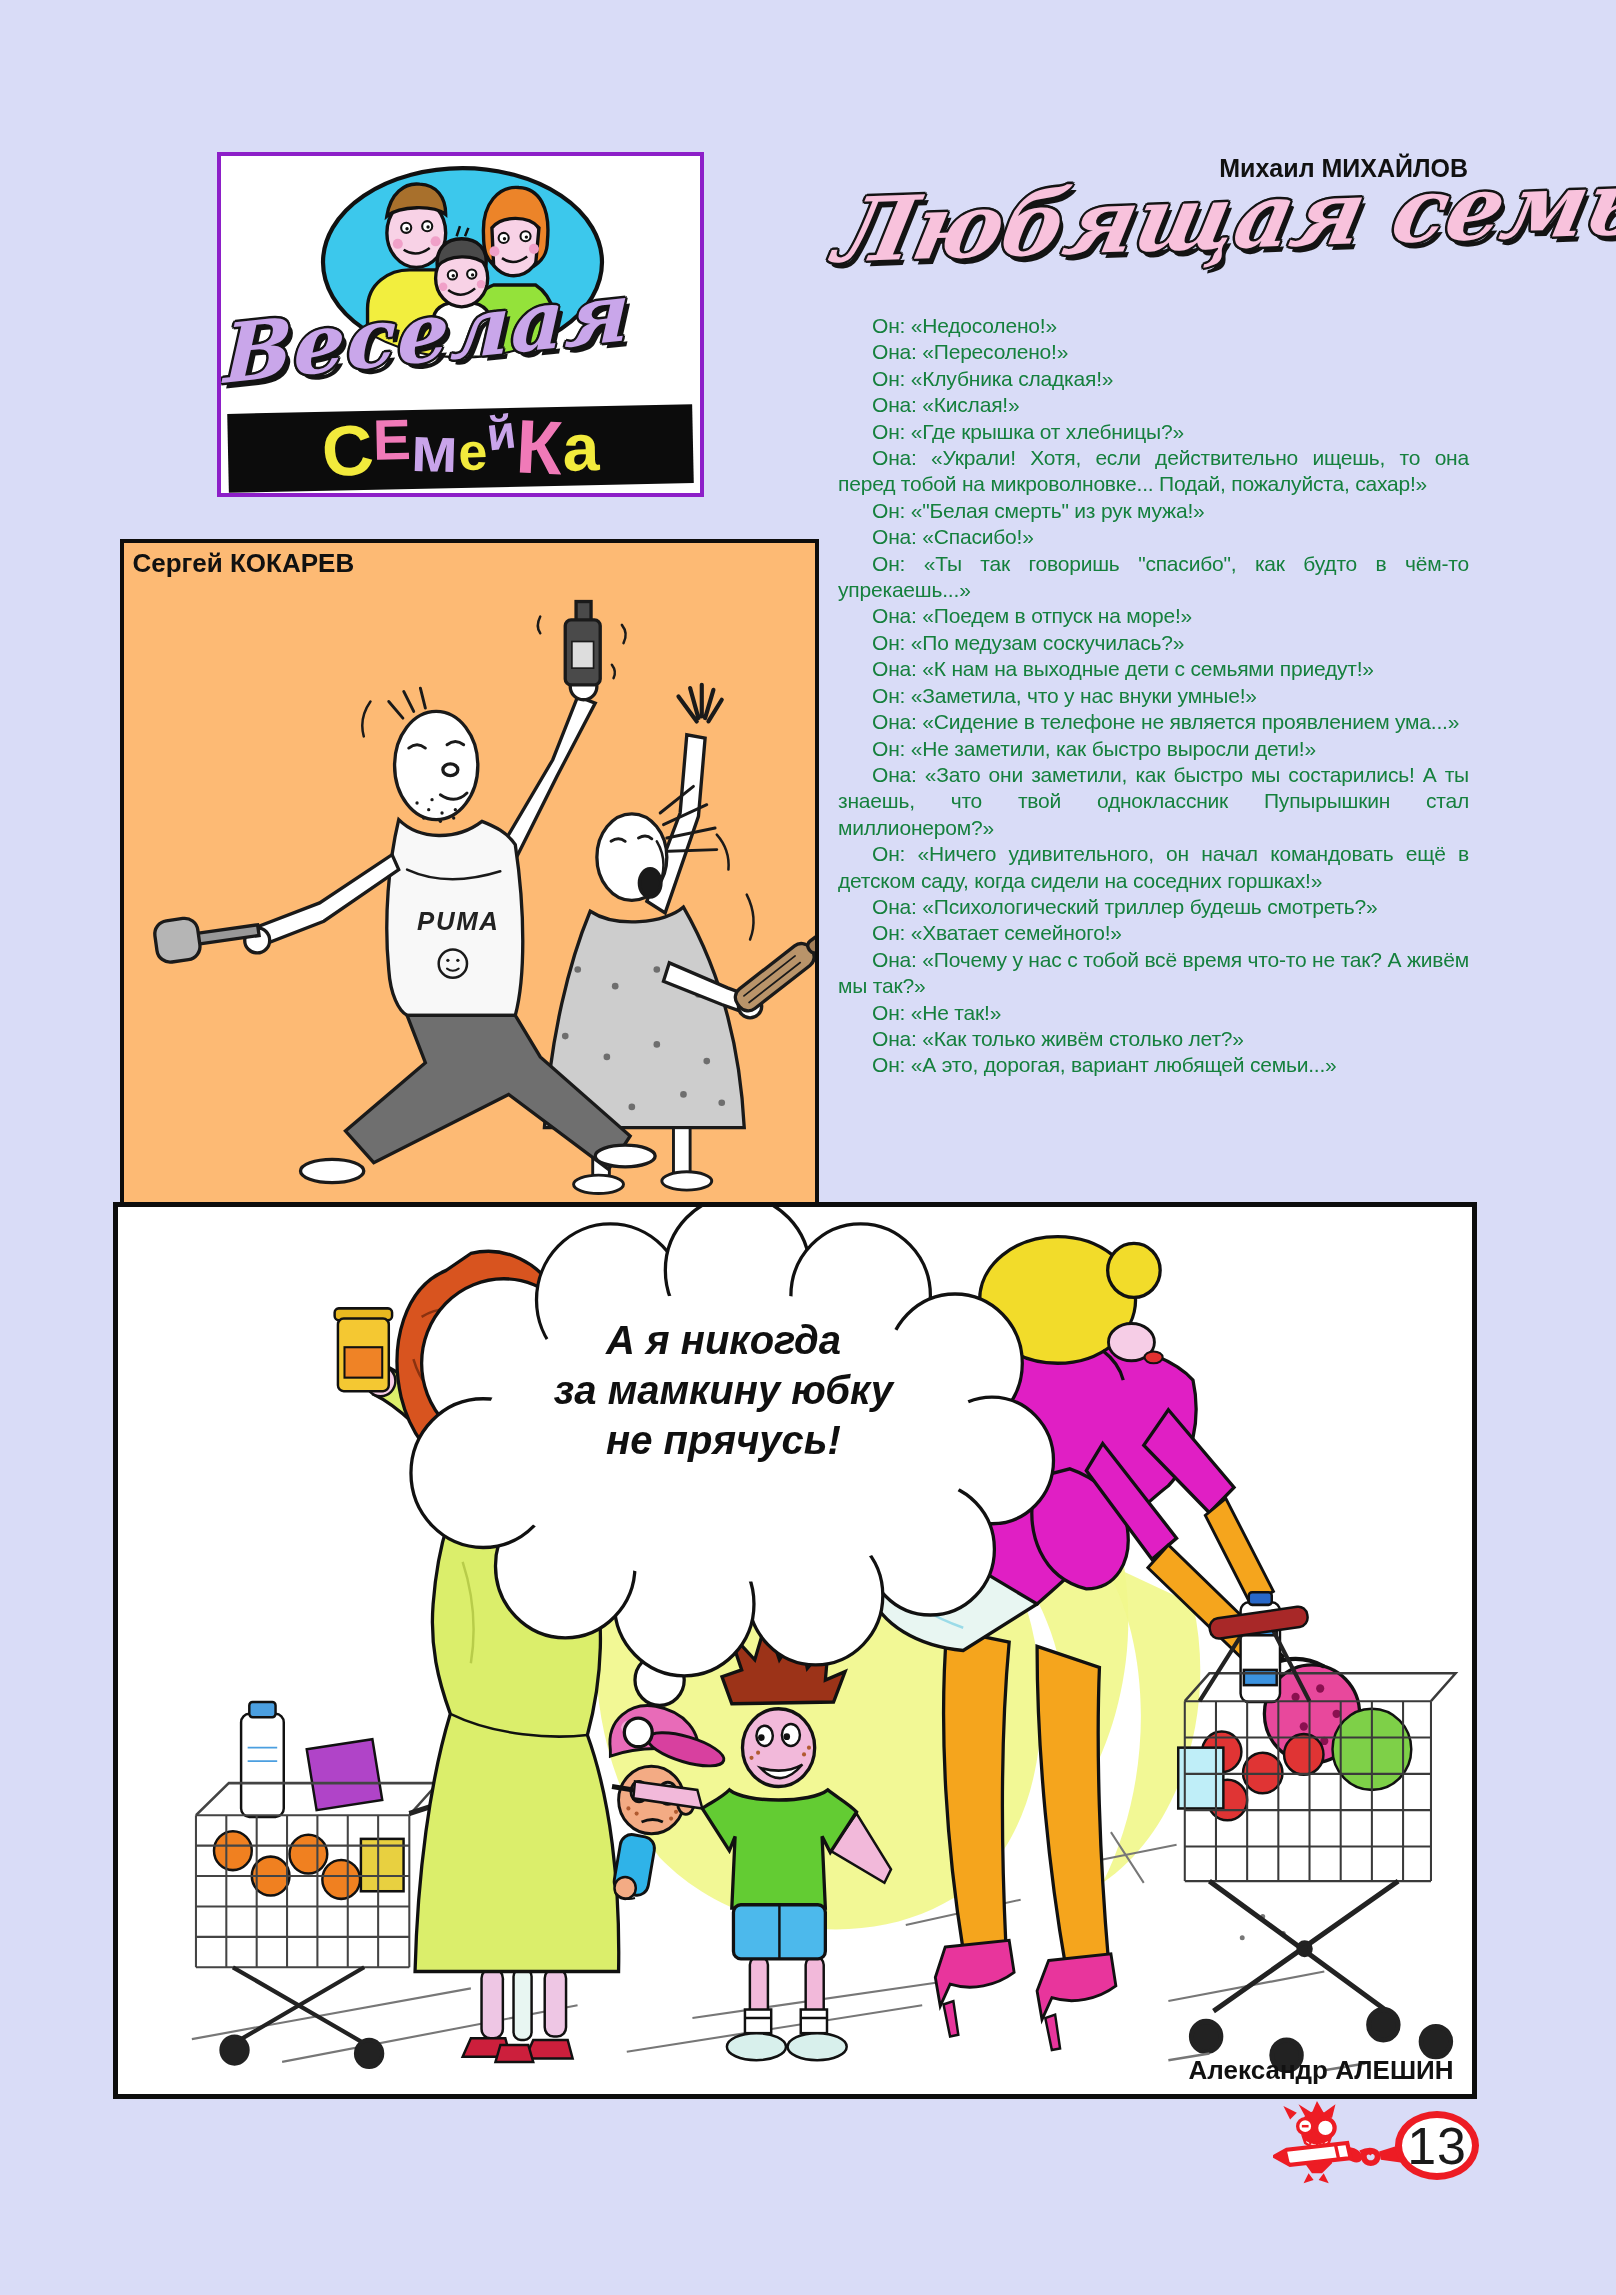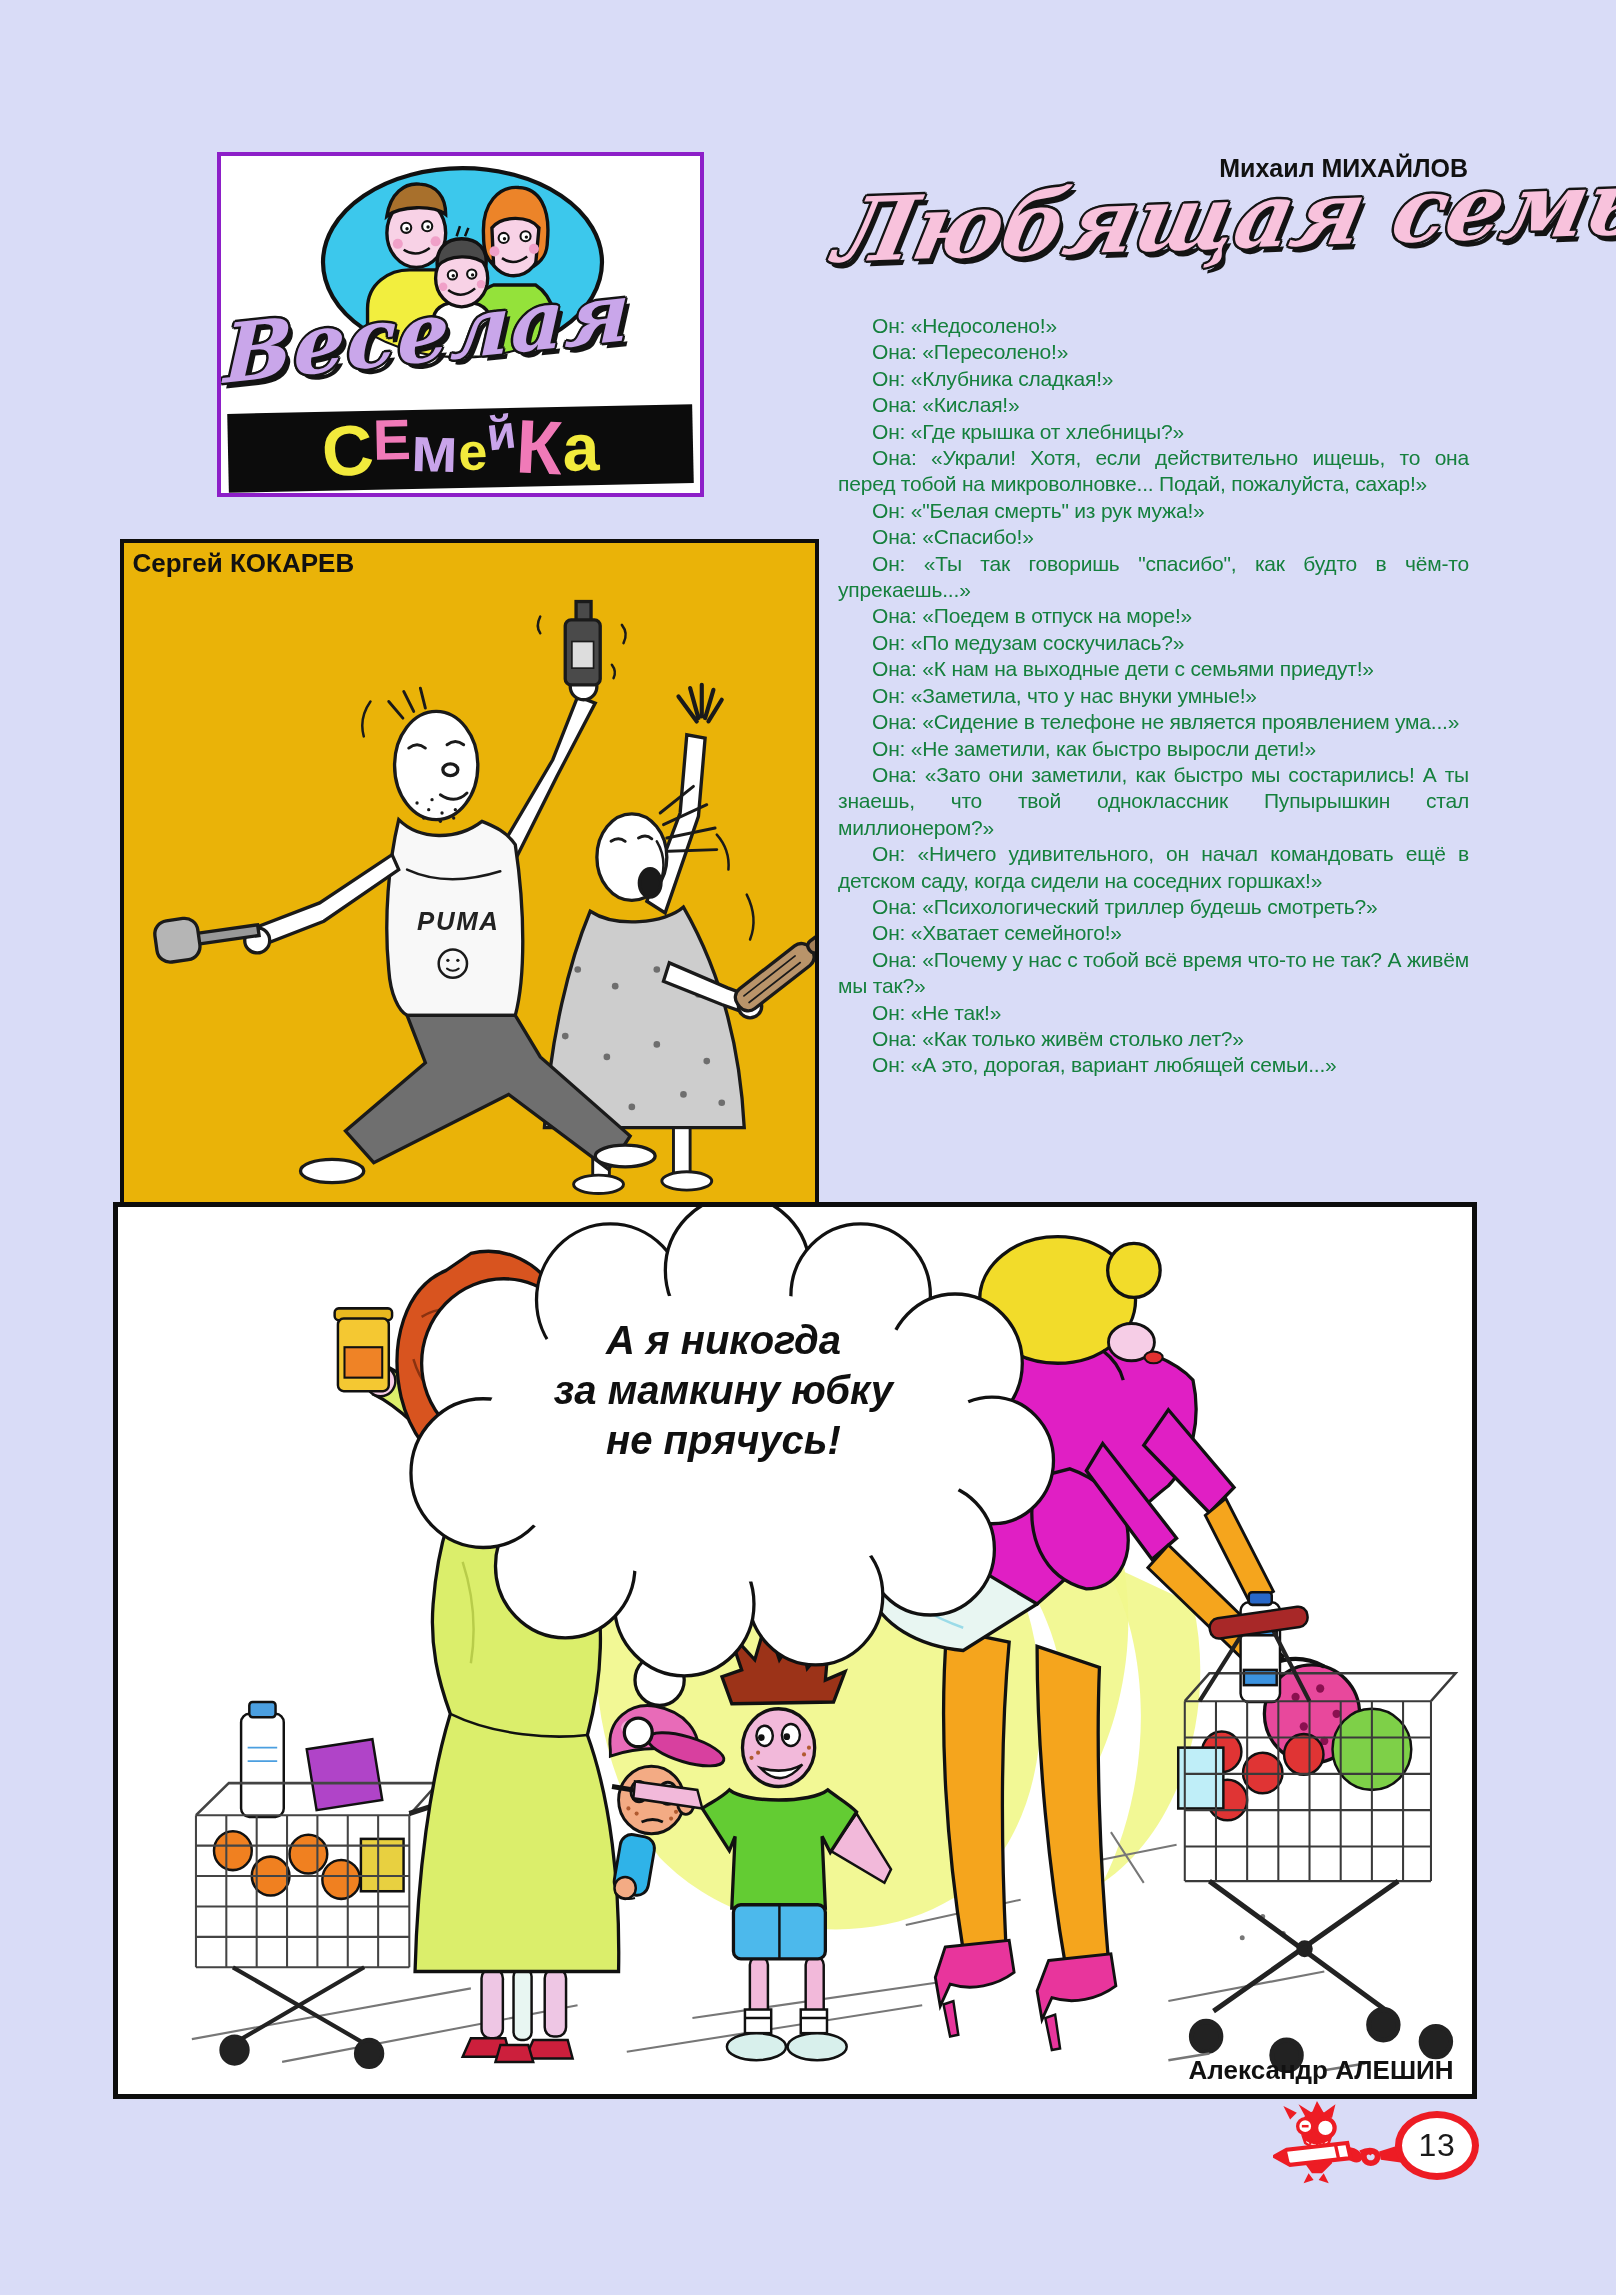--- a/index.html
+++ b/index.html
@@ -37,38 +37,38 @@
       0 -2.5px 0 #141414,0 2.5px 0 #141414,-2.5px 0 0 #141414,2.5px 0 0 #141414,5px 5.9px 0 #141414;
     white-space:nowrap;z-index:1;}
 
   
   #dialogue{position:absolute;left:838px;top:313px;width:631px;color:#15803d;
     font-size:21px;line-height:26.4px;letter-spacing:-0.2px;text-align:justify;}
   #dialogue p{margin:0;text-indent:34px;}
 
   
   #kokarev-box{position:absolute;left:120px;top:539px;width:699px;height:732px;
-    background:#eab308;border:4.2px solid #0d0d0d;box-sizing:border-box;}
+    background:#fdba74;border:4.2px solid #0d0d0d;box-sizing:border-box;}
   #kokarev-credit{position:absolute;left:8.4px;top:5px;font-size:26px;font-weight:bold;color:#111;z-index:2;}
   #kokarev-box svg{position:absolute;left:0;top:0;width:100%;height:100%;}
 
   
   #main-box{position:absolute;left:113px;top:1202px;width:1364px;height:897px;
     background:#fff;border:5px solid #0d0d0d;box-sizing:border-box;}
   #main-box svg.scene{position:absolute;left:0;top:0;width:100%;height:100%;}
   #bubble-text{position:absolute;left:269px;top:108px;width:673px;text-align:center;
     font-size:40px;line-height:50px;font-weight:bold;font-style:italic;color:#101010;z-index:3;}
   #aleshin-credit{position:absolute;right:18.5px;bottom:8.4px;font-size:26px;font-weight:bold;color:#111;z-index:3;}
 
   
   #mascot{position:absolute;left:1273px;top:2101px;width:135px;height:84px;}
   #page-oval{position:absolute;left:1395px;top:2111px;width:84px;height:69px;background:#fff;
     border:7.6px solid #ed1c24;border-radius:50%;box-sizing:border-box;
     display:flex;align-items:center;justify-content:center;}
-  #page-num{font-size:32px;color:#1a1a1a;letter-spacing:0.8px;}
+  #page-num{font-size:52px;color:#1a1a1a;letter-spacing:0.8px;}
 </style>
 </head>
 <body>
 
 <div id="page">
 
   <div id="logo-box">
     <svg id="logo-family" viewBox="0 0 350 238">
       <defs>
           <clipPath id="oc">

